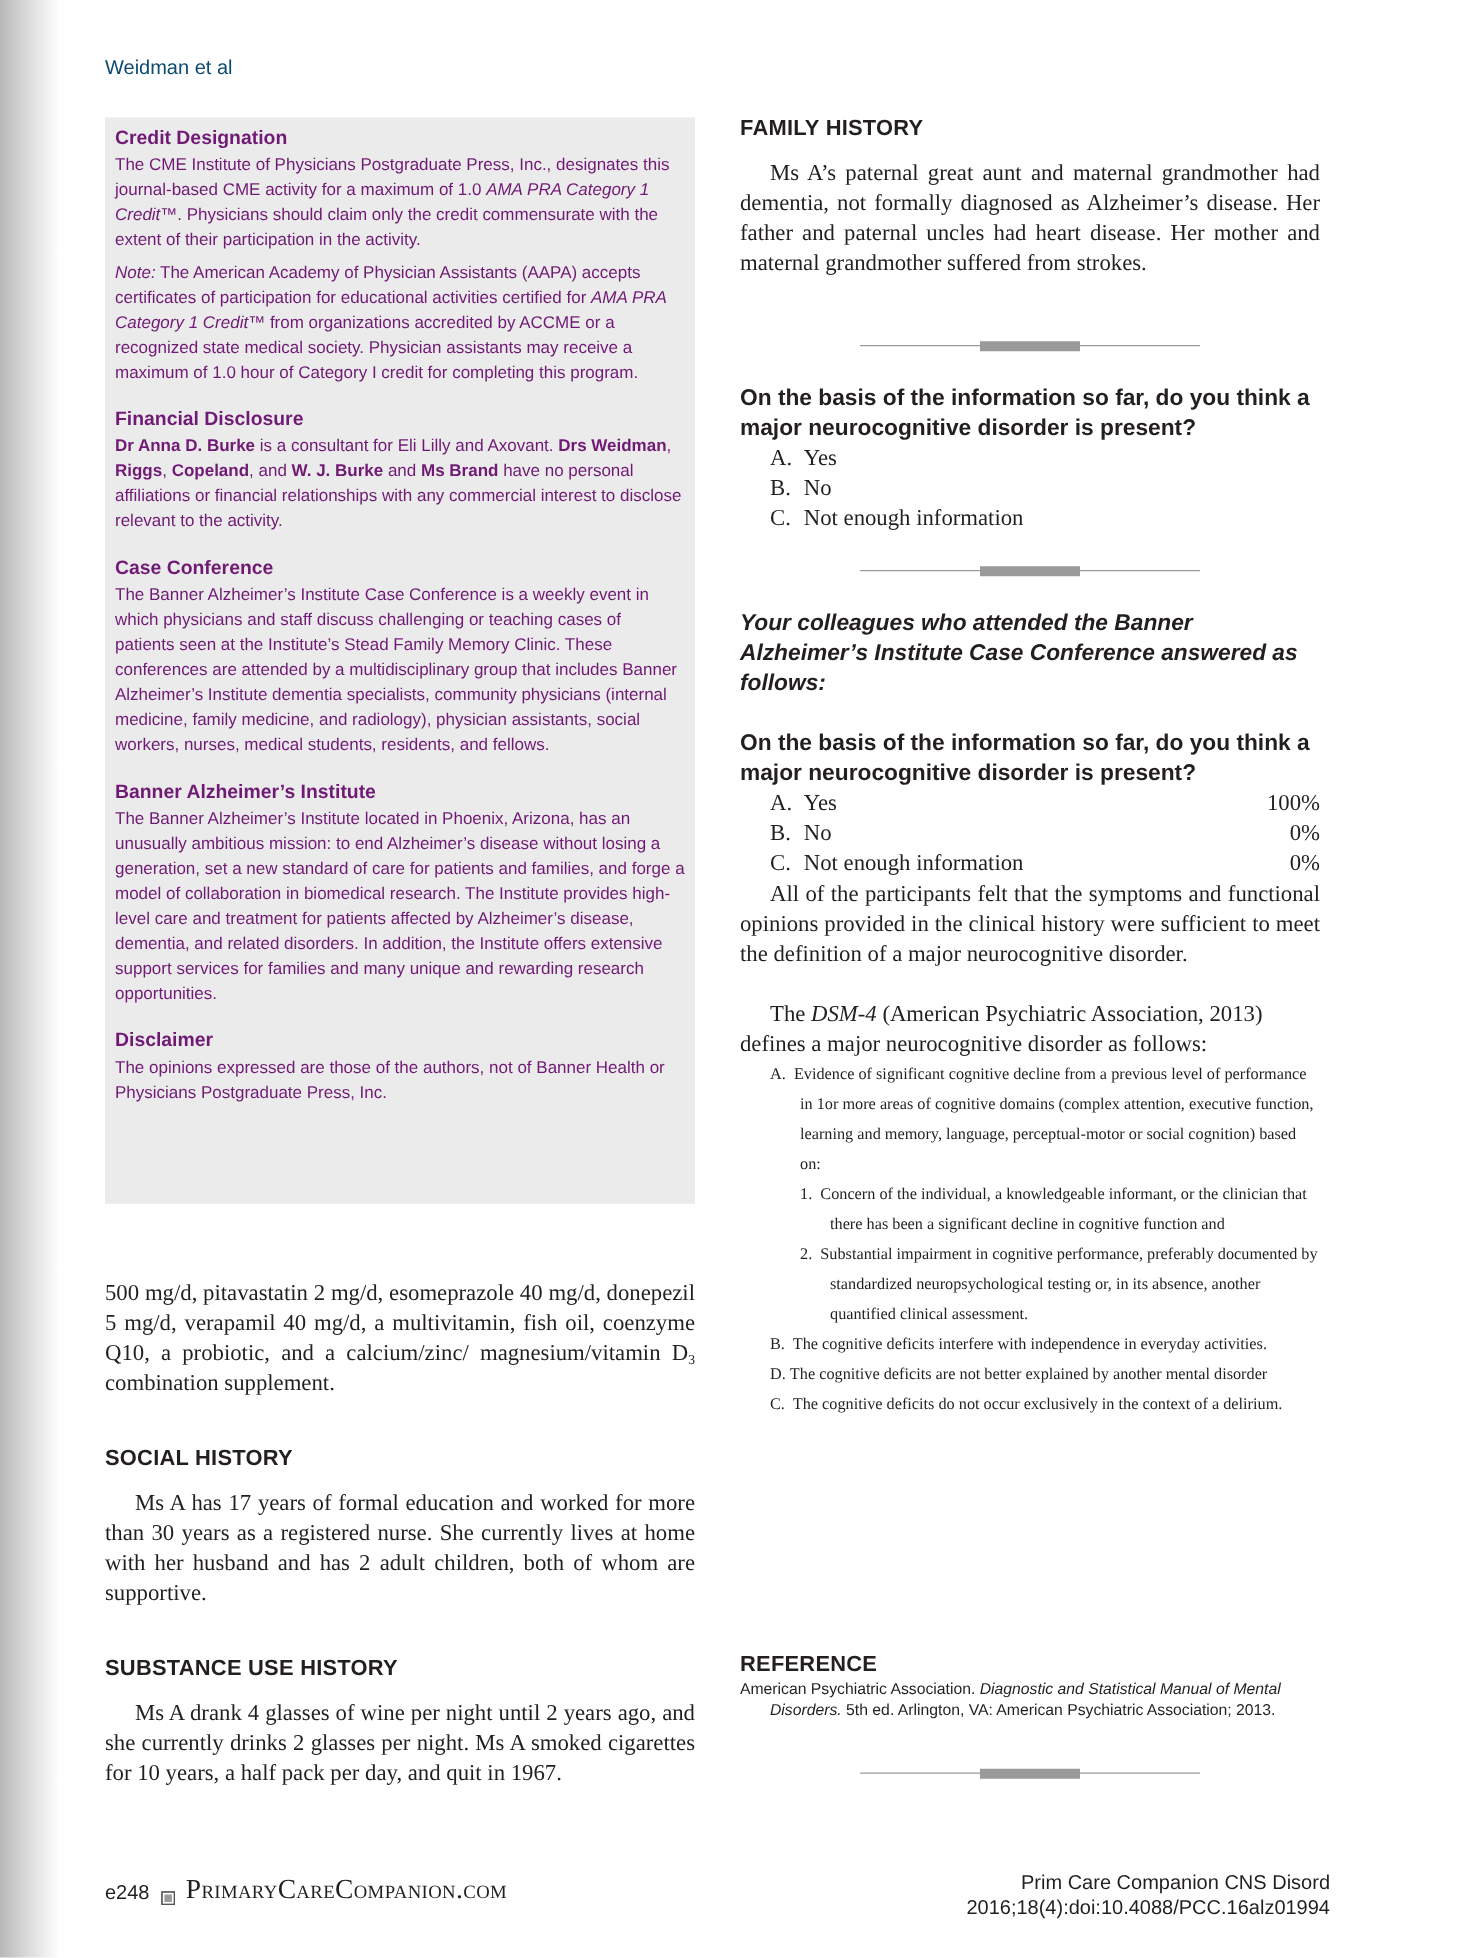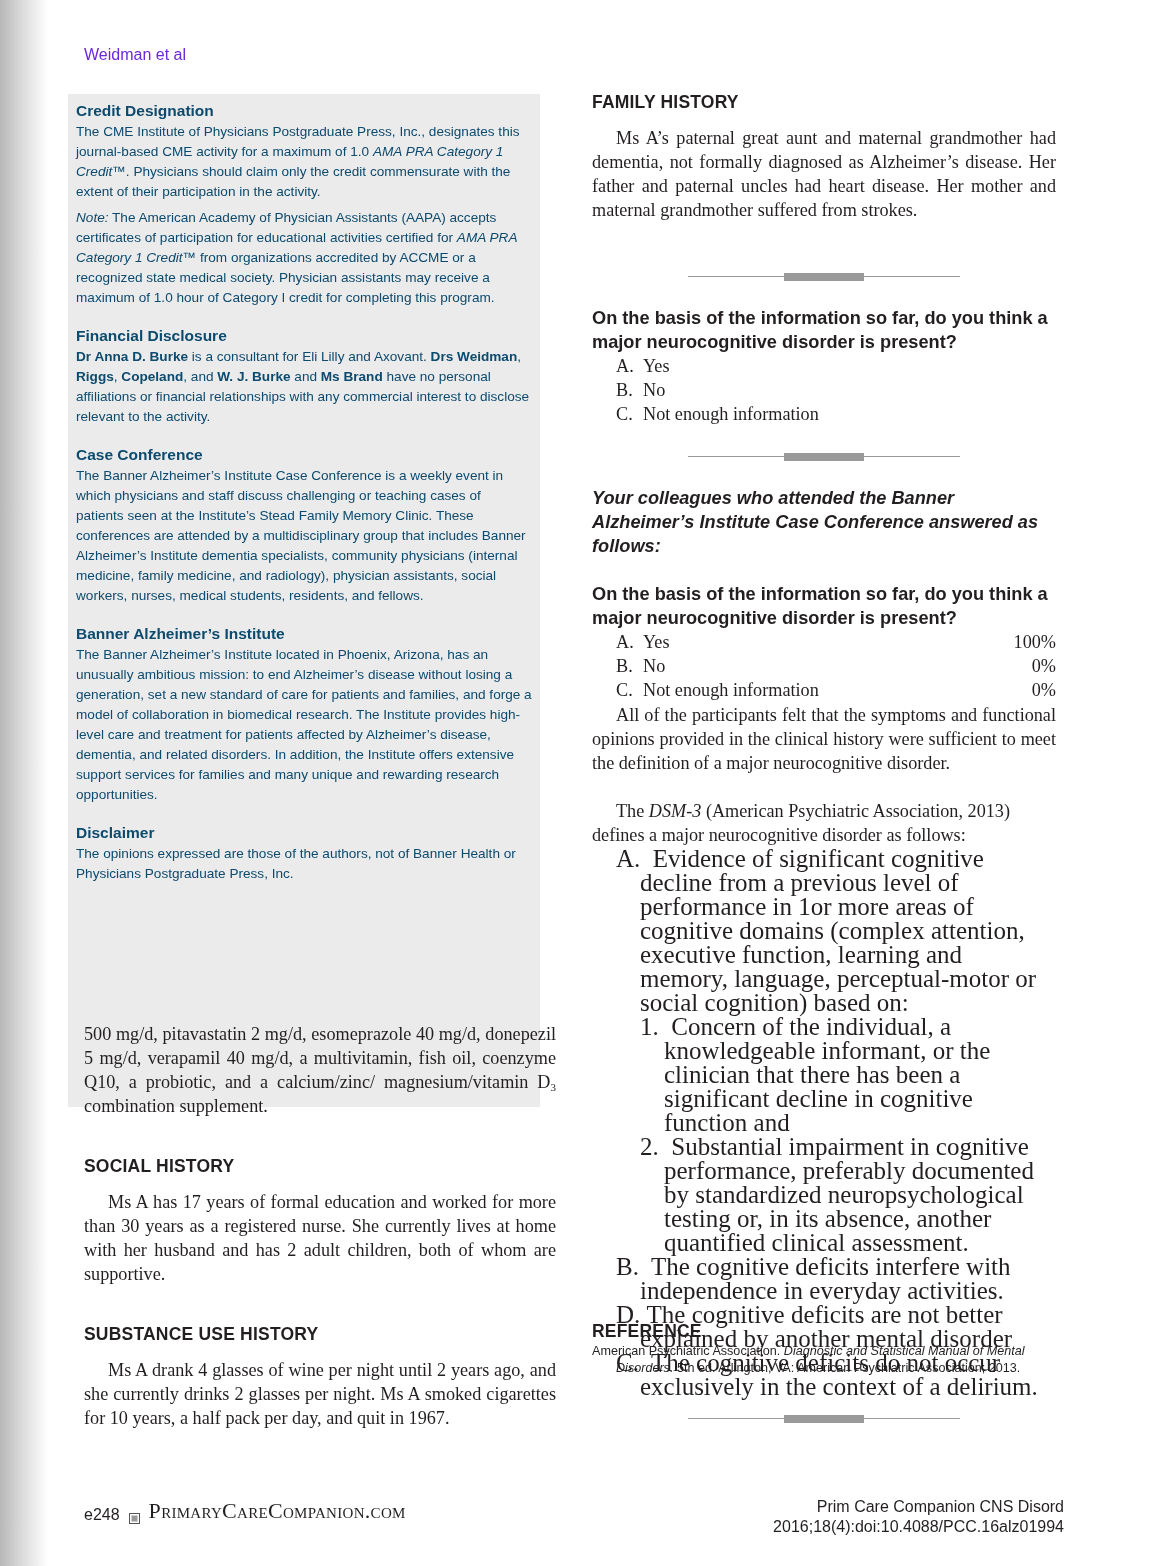--- a/index.html
+++ b/index.html
@@ -7,27 +7,27 @@
       width: 1170px; height: 1566px; position: relative; overflow: hidden;
       background: #ffffff; color: #231f20;
       font-family: "Liberation Serif", serif;
     }
     .edge {
       position: absolute; left: 0; top: 0; width: 48px; height: 1566px;
       background: linear-gradient(to right, #b8b8b8 0%, #d6d6d6 40%, #f2f2f2 80%, #ffffff 100%);
     }
     .running-head {
       position: absolute; left: 84px; top: 46px;
-      font-family: "Liberation Sans", sans-serif; font-size: 16px; color: #6d28d9;
+      font-family: "Liberation Sans", sans-serif; font-size: 16px; color: #0c4a6e;
     }
     
     .infobox {
-      position: absolute; left: 68px; top: 94px; width: 472px; height: 1013px;
+      position: absolute; left: 84px; top: 94px; width: 472px; height: 869px;
       background: #ebebeb; box-sizing: border-box; padding: 6px 8px 0 8px;
-      font-family: "Liberation Sans", sans-serif; font-size: 13.6px; line-height: 20px; color: #0c4a6e;
+      font-family: "Liberation Sans", sans-serif; font-size: 13.6px; line-height: 20px; color: #701a75;
     }
     .infobox h3 { margin: 0; font-size: 15.5px; font-weight: bold; line-height: 22px; }
     .infobox p { margin: 0; }
     .infobox .gap-s { height: 6px; }
     .infobox .gap-l { height: 17px; }
     .infobox b { font-weight: bold; }
     
     .col-left { position: absolute; left: 84px; width: 472px; }
     .col-right { position: absolute; left: 592px; width: 464px; }
     .body-text {
@@ -45,21 +45,21 @@
     .question {
       font-family: "Liberation Sans", sans-serif; font-weight: bold; font-size: 18.2px; line-height: 24px; margin: 0;
     }
     .colleagues {
       font-family: "Liberation Sans", sans-serif; font-weight: bold; font-style: italic; font-size: 18.2px; line-height: 24px; margin: 0;
     }
     .opts { margin: 0; padding: 0; list-style: none; font-family: "Liberation Serif", serif; font-size: 18.2px; line-height: 24px; }
     .opts li { padding-left: 24px; display: flex; }
     .opts .letter { display: inline-block; width: 27px; }
     .opts .pct { margin-left: auto; }
-    .crit { margin: 0; padding: 0; list-style: none; font-size: 25px; line-height: 24px; font-family: "Liberation Serif", serif; }
+    .crit { margin: 0; padding: 0; list-style: none; font-size: 13px; line-height: 24px; font-family: "Liberation Serif", serif; }
     .crit > li { padding-left: 48px; text-indent: -24px; }
     .crit .sub { padding-left: 72px; text-indent: -24px; }
     .ref-text {
       font-family: "Liberation Sans", sans-serif; font-size: 12.6px; line-height: 17px; margin: 0;
       padding-left: 24px; text-indent: -24px; color: #231f20;
     }
     .footer-left {
       position: absolute; left: 84px; top: 1498px; font-size: 16px; display: flex; align-items: flex-end;
     }
     .footer-left .pg { font-family: "Liberation Sans", sans-serif; }
@@ -164,21 +164,21 @@
     <li>
         <span class="letter">C.</span>
         <span>Not enough information</span>
         <span class="pct">0%</span>
       </li>
   </ul>
 </div>
 
 <div class="col-right" style="top:703px;">
   <p class="body-text indent">All of the participants felt that the symptoms and functional opinions provided in the clinical history were sufficient to meet the definition of a major neurocognitive disorder.</p>
-  <p class="body-text indent" style="margin-top:24px; text-align:left;"><span>The </span><i>DSM-3</i><span> (American Psychiatric Association, 2013) defines a major neurocognitive disorder as follows:</span></p>
+  <p class="body-text indent" style="margin-top:24px; text-align:left;"><span>The </span><i>DSM-4</i><span> (American Psychiatric Association, 2013) defines a major neurocognitive disorder as follows:</span></p>
   <ul class="crit">
     <li>A.&nbsp; Evidence of significant cognitive decline from a previous level of performance in 1or more areas of cognitive domains (complex attention, executive function, learning and memory, language, perceptual-motor or social cognition) based on:</li>
     <li class="sub">1.&nbsp; Concern of the individual, a knowledgeable informant, or the clinician that there has been a significant decline in cognitive function and</li>
     <li class="sub">2.&nbsp; Substantial impairment in cognitive performance, preferably documented by standardized neuropsychological testing or, in its absence, another quantified clinical assessment.</li>
     <li>B.&nbsp; The cognitive deficits interfere with independence in everyday activities.</li>
     <li>D.&nbsp;The cognitive deficits are not better explained by another mental disorder</li>
     <li>C.&nbsp; The cognitive deficits do not occur exclusively in the context of a delirium.</li>
   </ul>
 </div>
 

